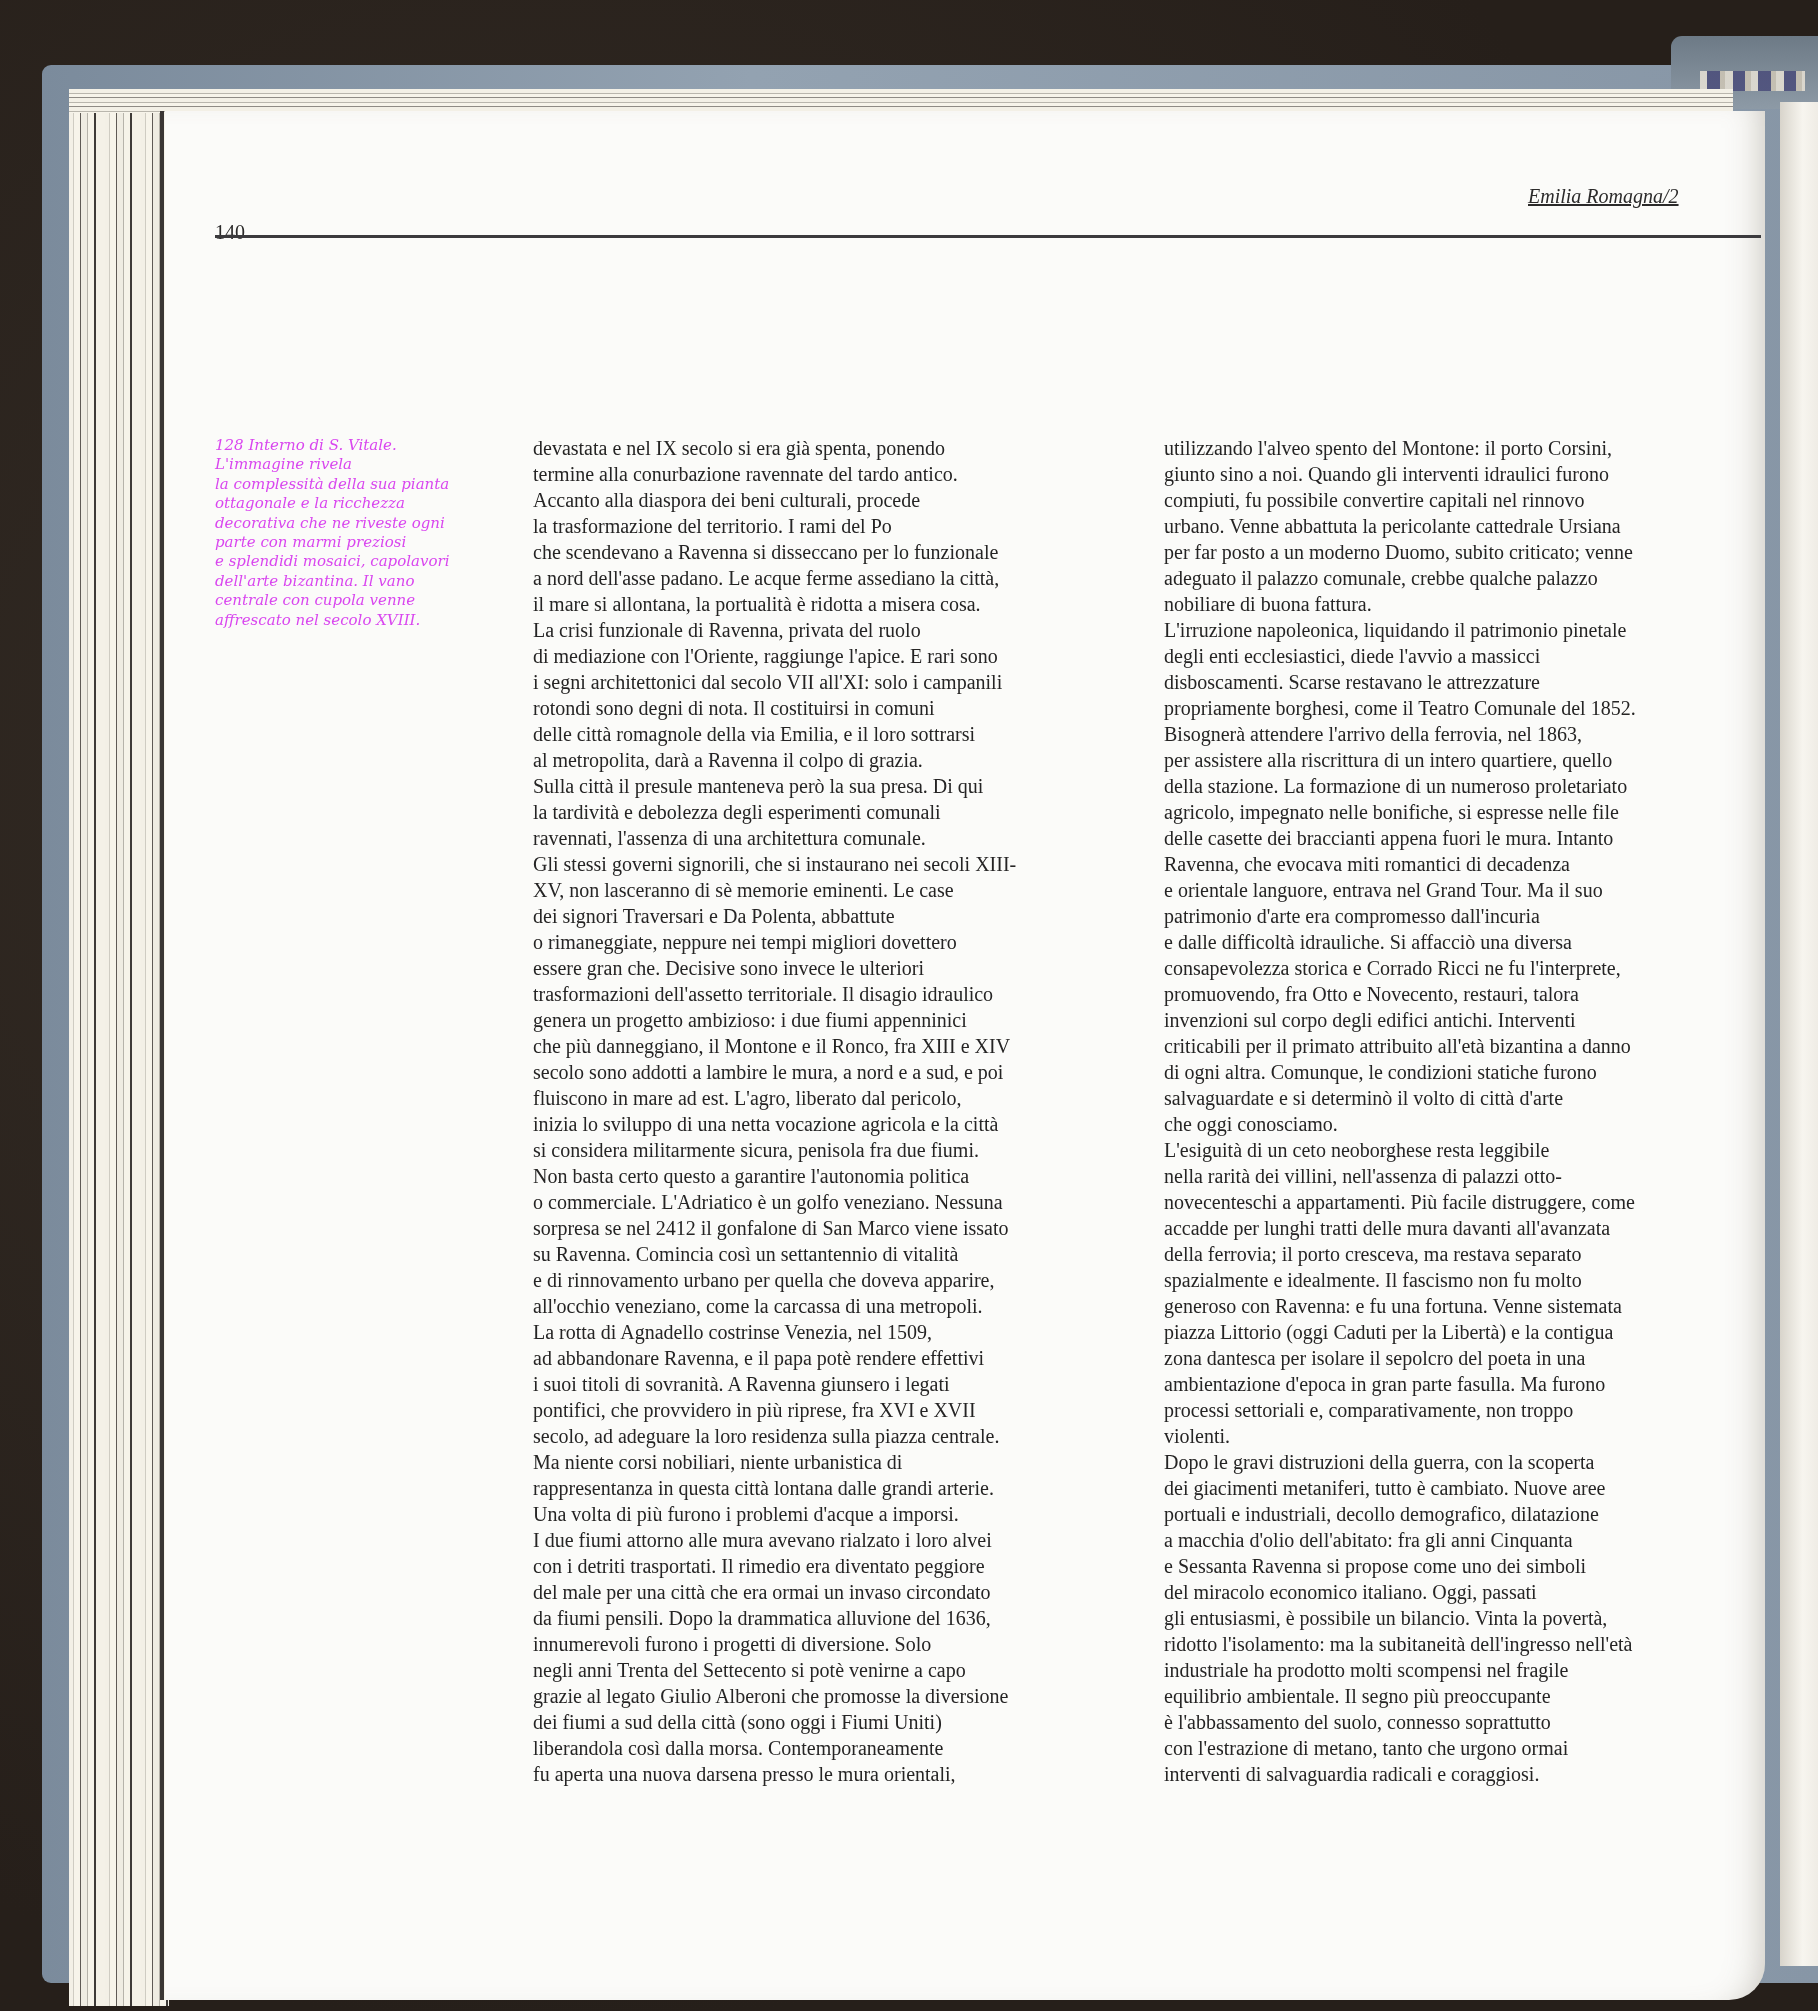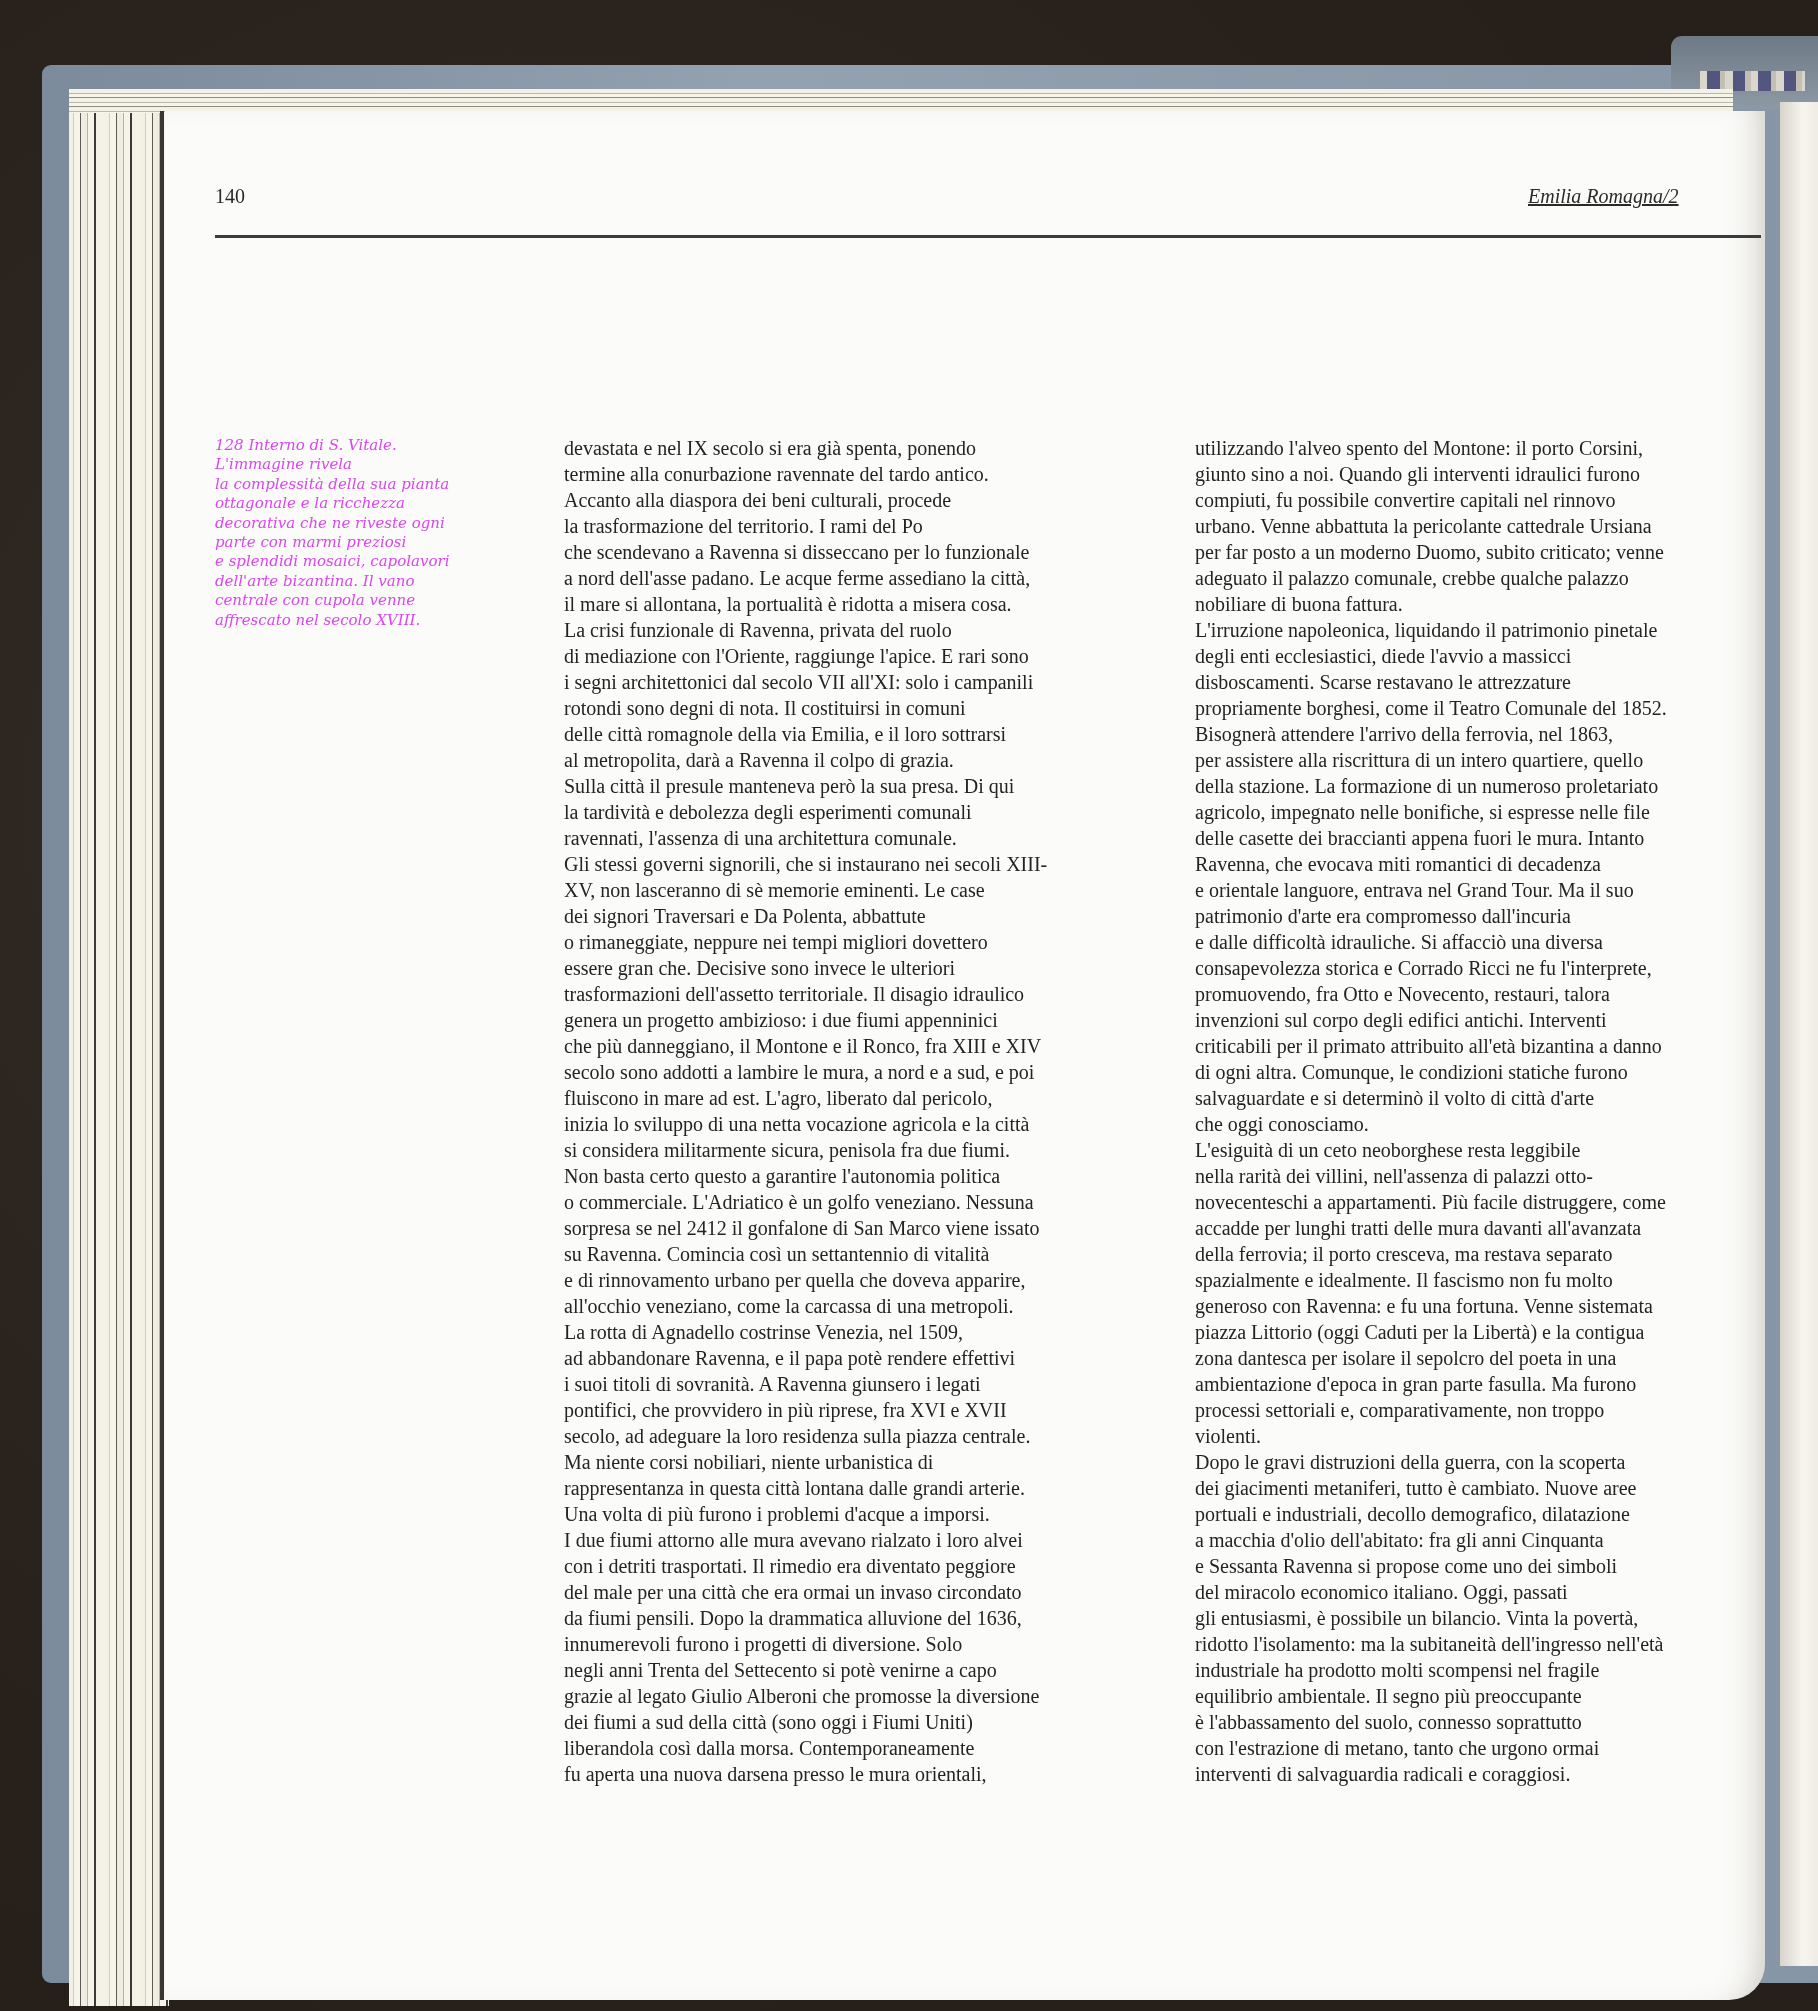--- a/index.html
+++ b/index.html
@@ -48,36 +48,35 @@
     border-bottom-right-radius: 36px;
     box-shadow: inset -27px 0 36px -27px rgba(120,110,95,.45);
   }
   .facing-page {
     position: absolute; left: 1780px; top: 102px; width: 38px; height: 1864px;
     background: linear-gradient(90deg, #d8d4cb, #f7f5ef 60%, #efece5);
   }
   .running-head {
     position: absolute; top: 185px; font-size: 20px; color: #2b2a2a;
   }
-  .folio { left: 215px; }
+  .folio { left: 215px; margin-top: 36px; }
   .section-title { left: 1528px; font-style: italic; text-decoration: underline; }
   .rule {
     position: absolute; left: 215px; top: 235px; width: 1546px; height: 2.7px;
     background: #3b3a3d;
   }
   .caption {
     position: absolute; left: 215px; top: 436px; width: 300px;
     font-family: "DejaVu Serif", serif; font-style: italic;
     font-size: 15px; line-height: 19.4px; color: #d946ef;
   }
   .col {
     position: absolute; top: 435px;
     font-size: 20px; line-height: 26px; color: #252424;
     white-space: nowrap;
-    margin-left: 31px;
   }
   .col-1 { left: 533px; }
   .col-2 { left: 1164px; }
   .line { display: block; }
 </style>
 </head>
 <body>
 
 <div class="cover"></div>
 <div class="cover-top-right"></div>

